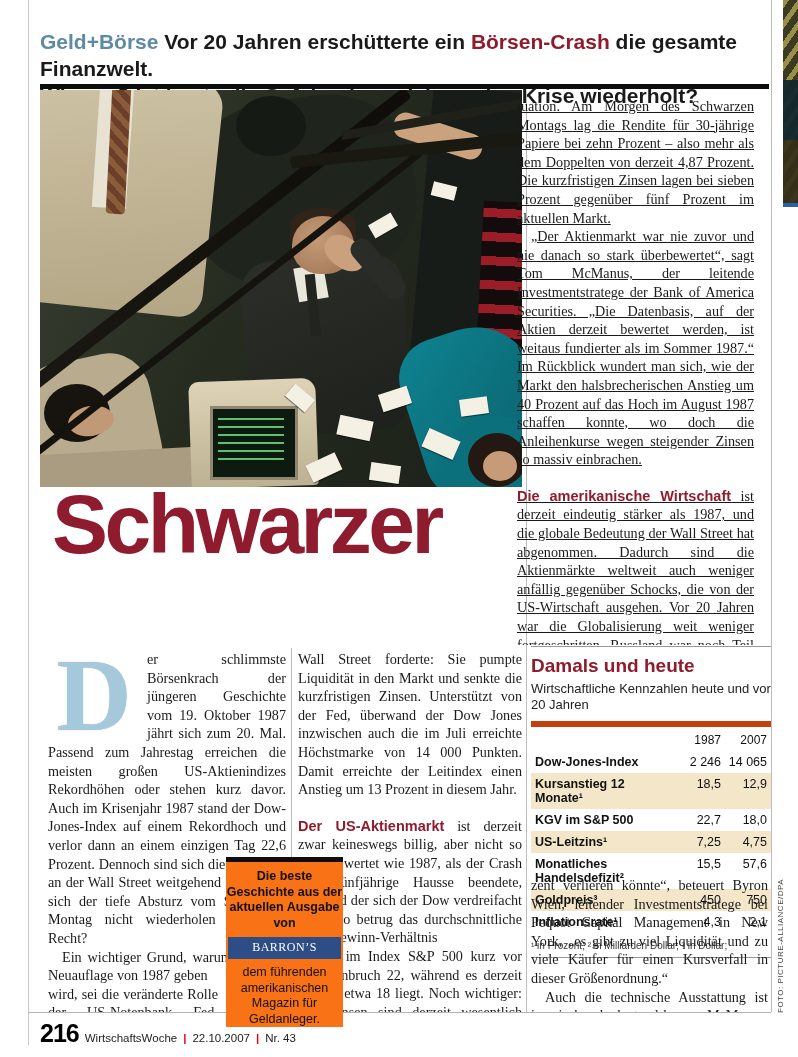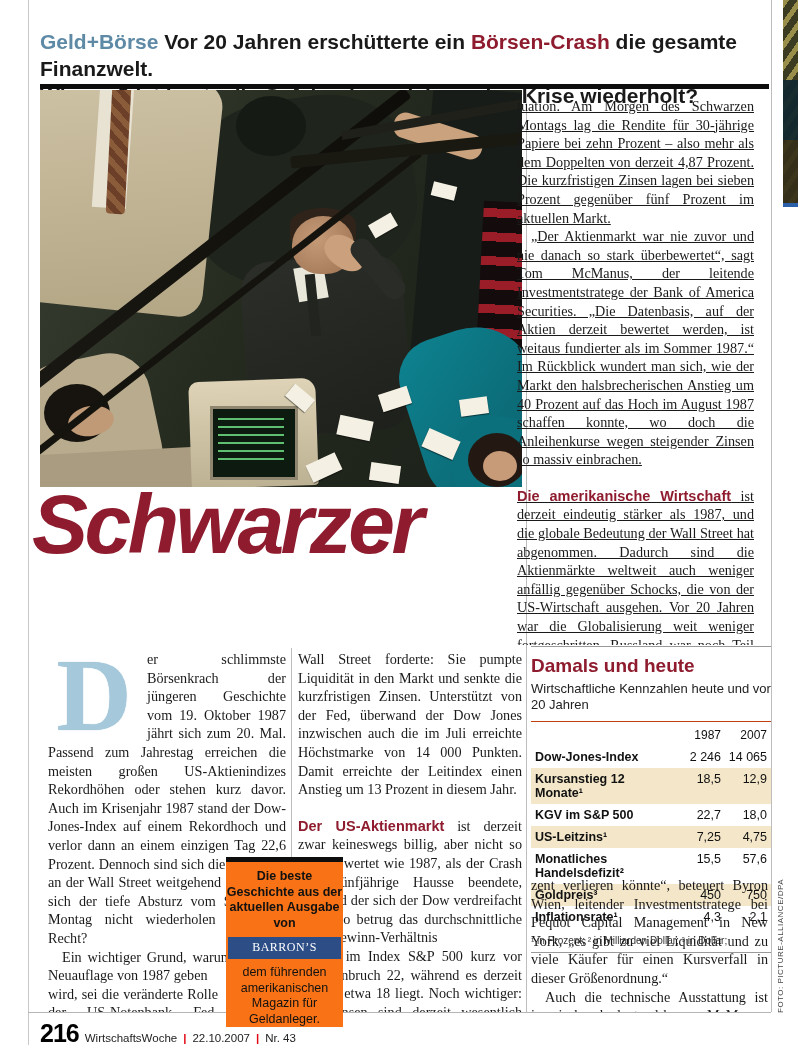--- a/index.html
+++ b/index.html
@@ -67,21 +67,21 @@
   .p6{left:330px;top:374px;width:30px;height:18px;transform:rotate(8deg);}
   .p7{left:247px;top:300px;width:26px;height:16px;transform:rotate(40deg);}
   .p8{left:330px;top:128px;width:26px;height:15px;transform:rotate(-30deg);}
   .p9{left:392px;top:94px;width:24px;height:14px;transform:rotate(14deg);}
   .ph-boom1{left:-50px;top:322px;width:530px;height:13px;background:linear-gradient(90deg,#1a1913,#0e0d09);transform:rotate(-38deg);transform-origin:left center;border-radius:4px;}
   .ph-boom2{left:-30px;top:380px;width:520px;height:7px;background:#14130e;transform:rotate(-38deg);transform-origin:left center;}
   .ph-strut1{left:250px;top:52px;width:280px;height:12px;background:#191811;transform:rotate(-6deg);border-radius:3px;}
   .ph-strut2{left:300px;top:22px;width:220px;height:9px;background:#20201a;transform:rotate(-10deg);}
 
   
-  .headline{left:32px;top:484px;width:490px;font-weight:800;font-size:84px;line-height:80px;letter-spacing:-3.5px;font-style:italic;}
+  .headline{left:52px;top:484px;width:490px;font-weight:800;font-size:84px;line-height:80px;letter-spacing:-3.5px;}
   .headline .l1{color:#8E1C2E;}
   .headline .l2{color:#0a0a0a;}
 
   
   .serif{font-family:"Liberation Serif",serif;font-size:14.2px;line-height:18.6px;text-align:justify;color:#1a1a1a;}
   .serif p{margin:0;}
   .serif p.ind{text-indent:14px;}
   .lead-red{font-family:"Liberation Sans",sans-serif;font-weight:bold;color:#8E1C2E;font-size:14.5px;}
   .col1{left:48px;top:650px;width:238px;height:362px;overflow:hidden;}
   .col1b-narrow{width:170px;}
@@ -90,21 +90,21 @@
   .col3{left:517px;top:97px;width:237px;height:548px;overflow:hidden;text-decoration:underline;}
   .col3b{left:531px;top:876px;width:237px;height:136px;overflow:hidden;}
   .gap{height:18px;}
   .dropcap{float:left;width:92px;height:80px;margin:3px 7px 0 0;text-align:center;
     font-family:"Liberation Serif",serif;font-weight:bold;font-size:104px;line-height:84px;
     color:#a6c8db;text-shadow:0 0 1px #8fb6cc;}
 
   
   .infobox{left:531px;top:646px;width:240px;border-top:1px solid #999;border-bottom:1px solid #999;padding-bottom:6px;}
   .ib-title{color:#8E1C2E;font-size:19px;font-weight:bold;margin:8px 0 4px 0;}
-  .ib-sub{font-size:13px;line-height:16px;color:#222;padding-bottom:8px;border-bottom:1px solid #c2410c;}
+  .ib-sub{font-size:13px;line-height:16px;color:#222;padding-bottom:8px;border-bottom:6px solid #c2410c;}
   .ib-hrow{display:flex;font-size:12px;font-weight:normal;padding:6px 4px 4px 0;}
   .ib-row{display:flex;font-size:12.5px;padding:4px 4px 4px 4px;align-items:baseline;}
   .ib-row:nth-child(odd){background:#F3E6C9;}
   .ib-label{flex:1;font-weight:bold;}
   .ib-v{width:46px;text-align:right;}
   .ib-hrow .ib-label{font-weight:normal;}
   .ib-foot{font-size:10px;color:#333;margin-top:7px;}
 
   
   .barrons{left:226px;top:857px;width:117px;background:#f97316;text-align:center;z-index:5;}

